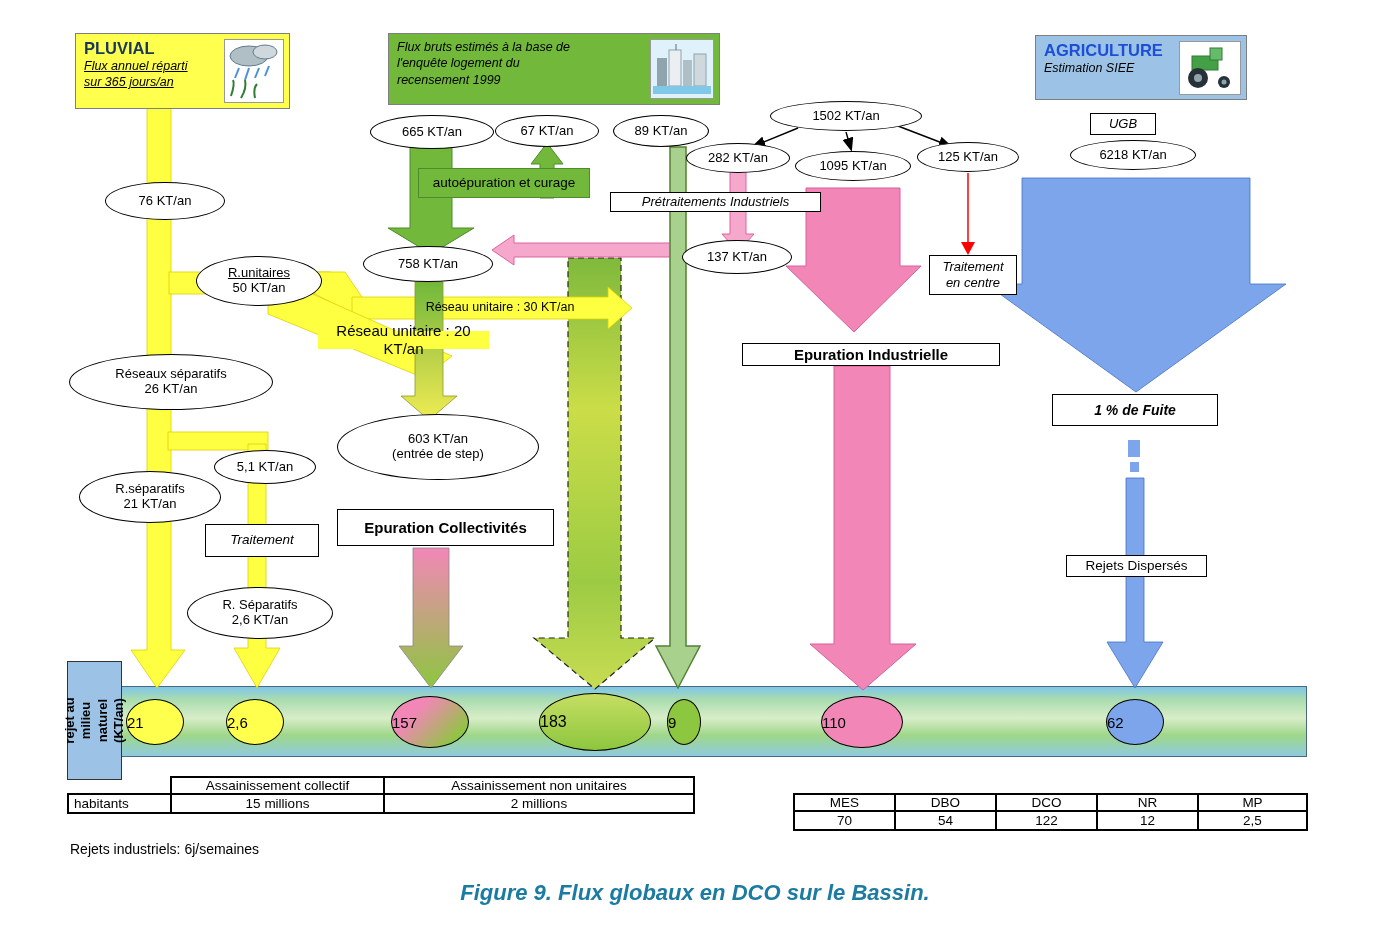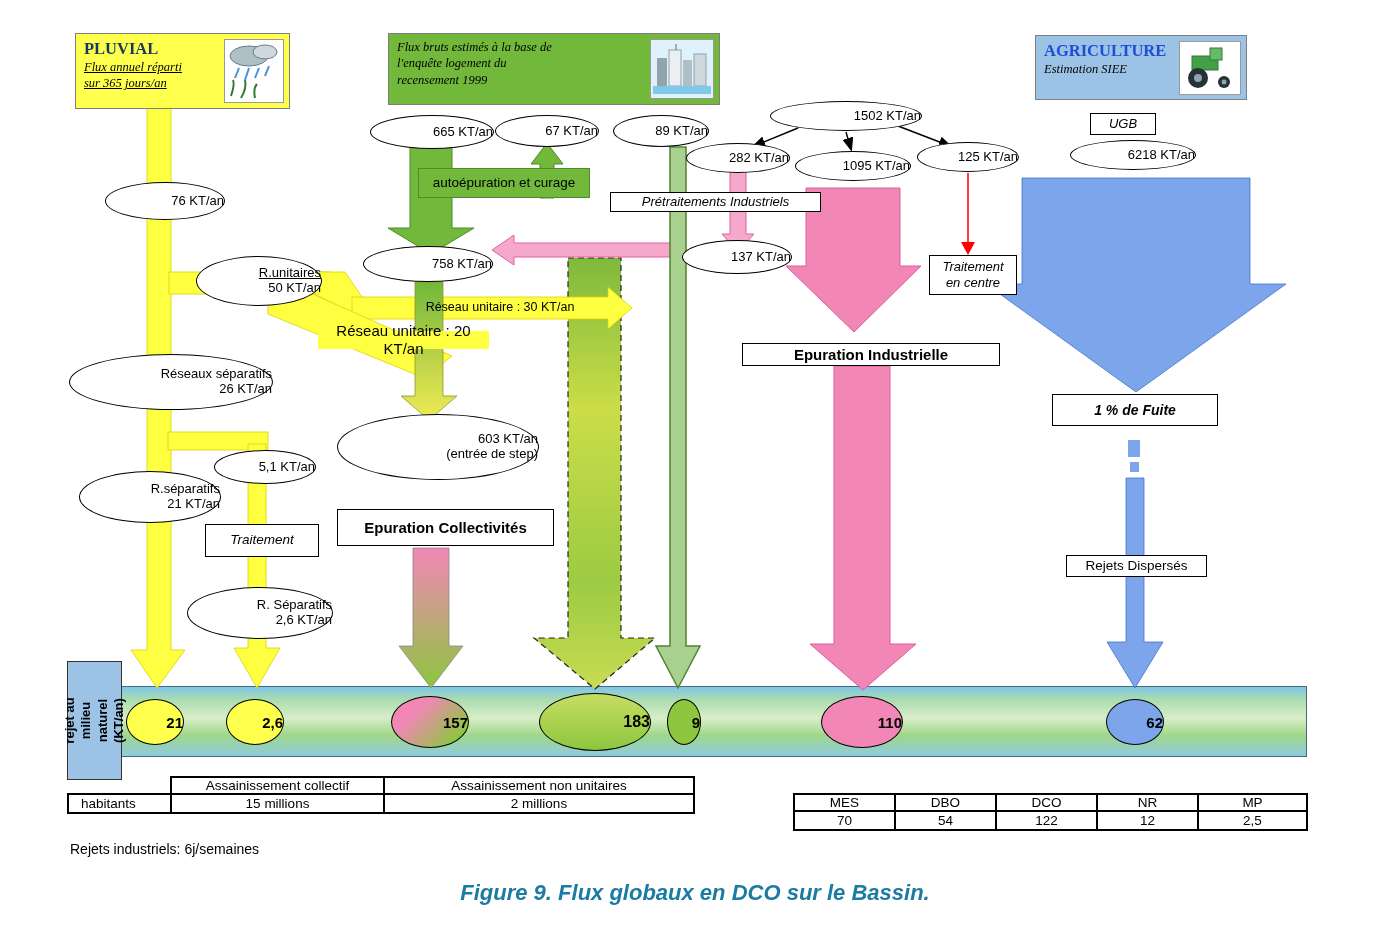--- a/index.html
+++ b/index.html
@@ -5,37 +5,37 @@
   html,body{margin:0;padding:0;background:#fff;font-family:"Liberation Sans",sans-serif;color:#000;}
   #stage{position:relative;width:1390px;height:928px;background:#fff;overflow:hidden;}
   #arrows{position:absolute;left:0;top:0;z-index:2;}
   .yel{fill:var(--c-flow_yellow,#FFFF42);stroke:#DDD000;stroke-width:0.8;}
   .band{position:absolute;left:120px;top:686px;width:1185px;height:69px;z-index:1;border:1px solid #4a6a7a;
         background:linear-gradient(180deg,#7fc6ea 0%,#a9dcae 18%,#d8eec9 45%,#9fd789 70%,#8fcbe0 100%);}
   .vband{position:absolute;left:67px;top:661px;width:53px;height:117px;background:var(--c-agriculture,#9CC3E5);
          border:1px solid #333;display:flex;align-items:center;justify-content:center;z-index:3;}
   .vband span{display:block;width:112px;transform:rotate(-90deg);font-weight:bold;font-size:13px;
          text-align:center;line-height:1.25;}
-  .hdr{position:absolute;border:1px solid #7f7f7f;padding:5px 8px;box-sizing:border-box;z-index:3;font-family:Liberation Serif, serif;}
+  .hdr{position:absolute;border:1px solid #7f7f7f;padding:5px 8px;box-sizing:border-box;z-index:3;}
   .hdr .t{font-weight:bold;font-size:16.5px;}
   .hdr .s{font-style:italic;font-size:12.5px;line-height:1.3;}
   .u{text-decoration:underline;}
   .clip{position:absolute;right:5px;top:5px;background:#fff;border:1px solid #999;z-index:1;overflow:hidden;}
   .ell{position:absolute;background:#fff;border:1.6px solid #000;border-radius:50%;display:flex;flex-direction:column;
-       align-items:flex-end;justify-content:center;text-align:center;font-size:13px;line-height:1.15;z-index:3;box-sizing:border-box;}
+       align-items:center;justify-content:center;text-align:center;font-size:13px;line-height:1.15;z-index:3;box-sizing:border-box;}
   .box{position:absolute;background:#fff;border:1.3px solid #000;display:flex;flex-direction:column;align-items:center;
        justify-content:center;text-align:center;font-size:13px;z-index:3;box-sizing:border-box;line-height:1.2;}
   .nob{border:none;background:transparent;}
   .it{font-style:italic;}
   .bd{font-weight:bold;}
   .bandnum{position:absolute;border:1.6px solid #000;border-radius:50%;display:flex;align-items:center;
-       justify-content:flex-end;font-weight:bold;font-size:15px;z-index:4;box-sizing:border-box;}
+       justify-content:flex-start;font-weight:normal;font-size:15px;z-index:4;box-sizing:border-box;}
   .cell{position:absolute;border:2px solid #000;display:flex;align-items:center;justify-content:center;
        font-size:13.5px;background:#fff;z-index:3;box-sizing:border-box;}
-  .cell.left{justify-content:flex-start;padding-left:12px;text-align:right;}
+  .cell.left{justify-content:flex-start;padding-left:5px;text-align:right;}
   .foot{position:absolute;left:70px;top:841px;font-size:14px;z-index:3;}
   .caption{position:absolute;left:0;top:880px;width:1390px;text-align:center;font-size:22px;font-weight:bold;
        font-style:italic;color:var(--c-caption,#1B7BA3);z-index:3;}
 </style>
 </head>
 <body>
 
 <div id="stage">
 
   <div class="band"></div>

